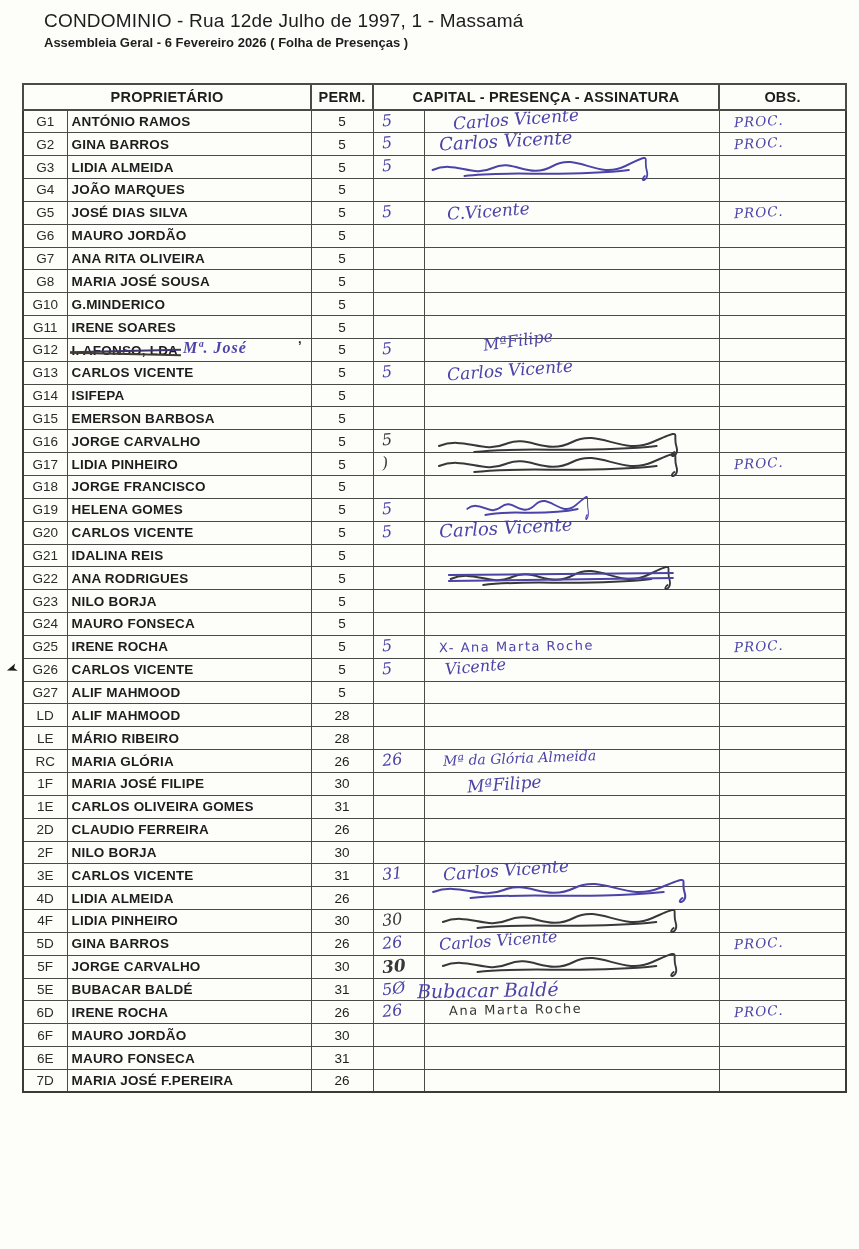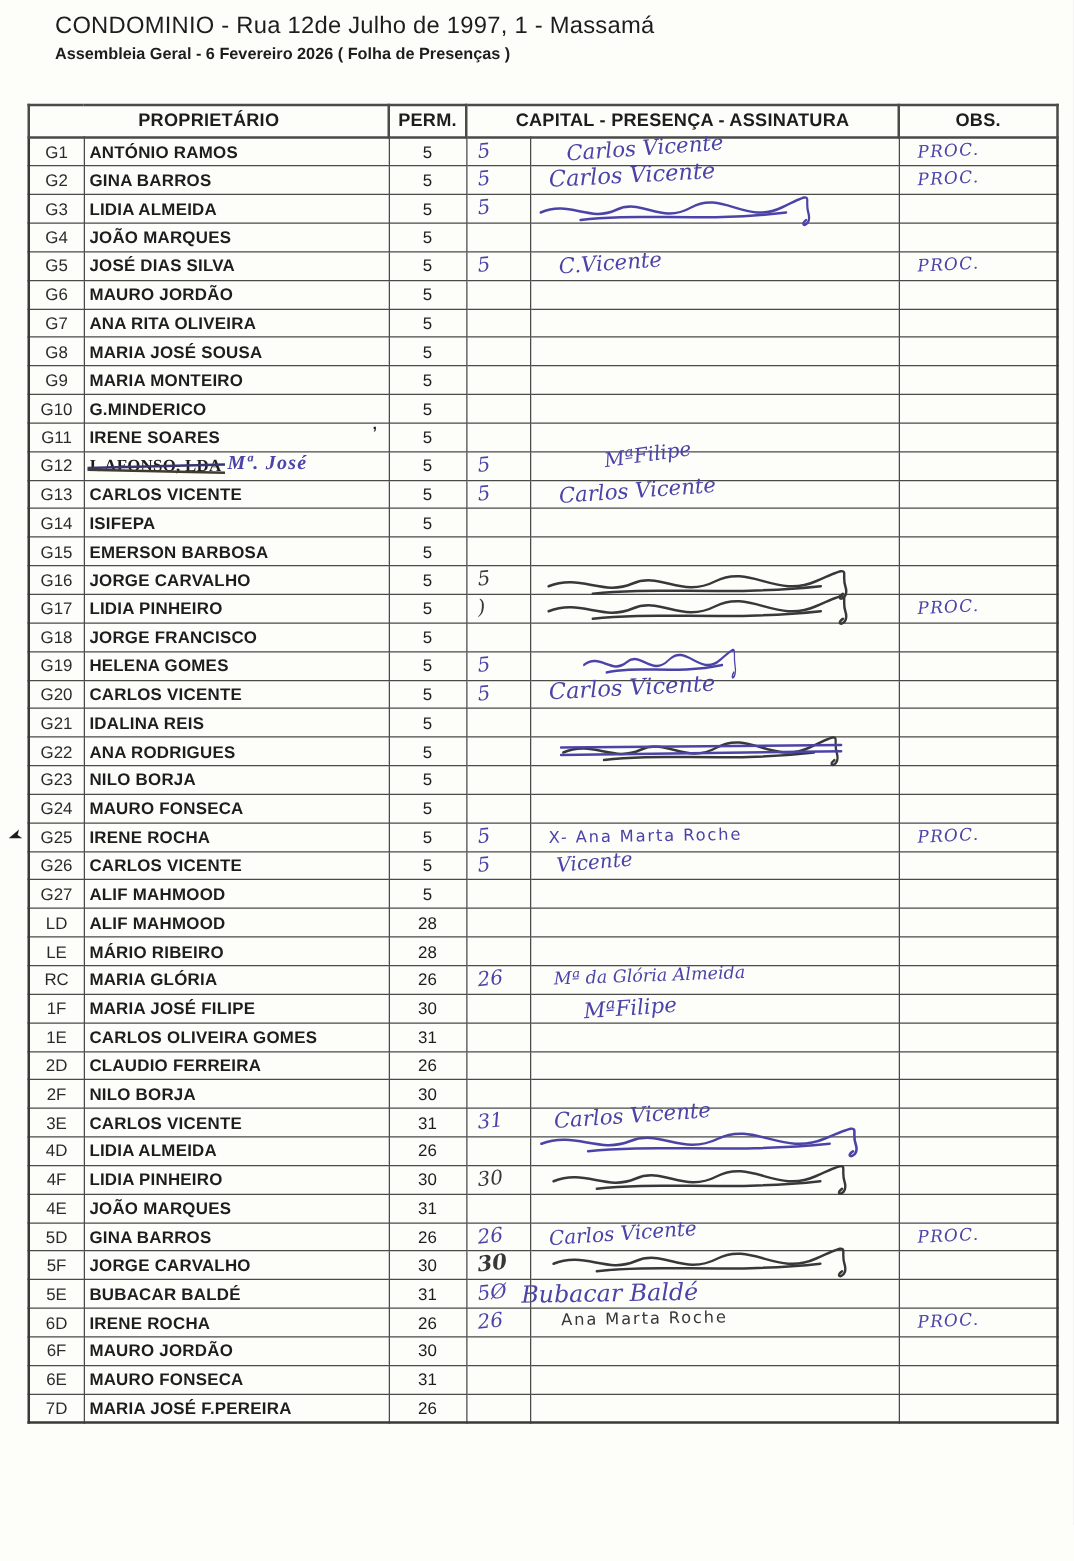--- a/index.html
+++ b/index.html
@@ -23,21 +23,21 @@
   }
   table.sheet th{
     font-size:14.5px;font-weight:bold;text-align:center;height:26px;
     border-width:2px;letter-spacing:.2px;
   }
   table.sheet{border:2px solid #3a3a38;padding-left:12px;}
   td.code{font-size:13.5px;text-align:center;padding:0 1px;color:#2b2b2b;}
   td.name{font-size:13.5px;font-weight:bold;white-space:nowrap;letter-spacing:.2px;}
   td.perm{font-size:13.5px;text-align:center;}
   td.cap,td.sig,td.obs{position:relative;}
-  .struck{position:relative;display:inline-block;font-family:Liberation Serif, serif;}
+  .struck{position:relative;display:inline-block;}
   .struck::before,.struck::after{
     content:"";position:absolute;left:-2px;right:-2px;height:2px;background:#3a3570;
     transform:rotate(-1.4deg);top:45%;
   }
   .struck::after{top:70%;transform:rotate(1.2deg);background:#413a2e;}
   .hw-cap{
     position:absolute;left:8px;top:0;font-family:"DejaVu Serif",serif;
     font-style:italic;font-size:16px;transform:rotate(-6deg);white-space:nowrap;
   }
   .sig-text{
@@ -168,28 +168,20 @@
         </tr>
         <tr>
           <td class="code">G8</td>
           <td class="name"><span>MARIA JOSÉ SOUSA</span></td>
           <td class="perm">5</td>
           <td class="cap"></td>
           <td class="sig"></td>
           <td class="obs"></td>
         </tr>
         <tr>
-          <td class="code">G9</td>
-          <td class="name"><span>MARIA MONTEIRO</span></td>
-          <td class="perm">5</td>
-          <td class="cap"></td>
-          <td class="sig"></td>
-          <td class="obs"></td>
-        </tr>
-        <tr>
           <td class="code">G10</td>
           <td class="name"><span>G.MINDERICO</span></td>
           <td class="perm">5</td>
           <td class="cap"></td>
           <td class="sig"></td>
           <td class="obs"></td>
         </tr>
         <tr>
           <td class="code">G11</td>
           <td class="name"><span>IRENE SOARES</span></td>
@@ -471,28 +463,20 @@
           <td class="perm">30</td>
           <td class="cap">
             <span class="hw-cap" style="color: rgb(56, 56, 58);">30</span>
           </td>
           <td class="sig">
             <span class="scribble" style="left: 14px; top: -2px;"><svg width="250" height="26" viewBox="0 0 260 26" preserveAspectRatio="none">
                 <path d="M4,14 C30,4 48,22 72,12 S112,24 140,10 S190,24 222,10 S242,2 246,14 S236,26 244,20" fill="none" stroke="#38383a" stroke-width="2" stroke-linecap="round"></path>
                 <path d="M40,20 C90,14 150,22 226,14" fill="none" stroke="#38383a" stroke-width="2" stroke-linecap="round"></path>
               </svg></span>
           </td>
-          <td class="obs"></td>
-        </tr>
-        <tr>
-          <td class="code">4E</td>
-          <td class="name"><span>JOÃO MARQUES</span></td>
-          <td class="perm">31</td>
-          <td class="cap"></td>
-          <td class="sig"></td>
           <td class="obs"></td>
         </tr>
         <tr>
           <td class="code">5D</td>
           <td class="name"><span>GINA BARROS</span></td>
           <td class="perm">26</td>
           <td class="cap">
             <span class="hw-cap" style="color: rgb(75, 67, 168);">26</span>
           </td>
           <td class="sig">

